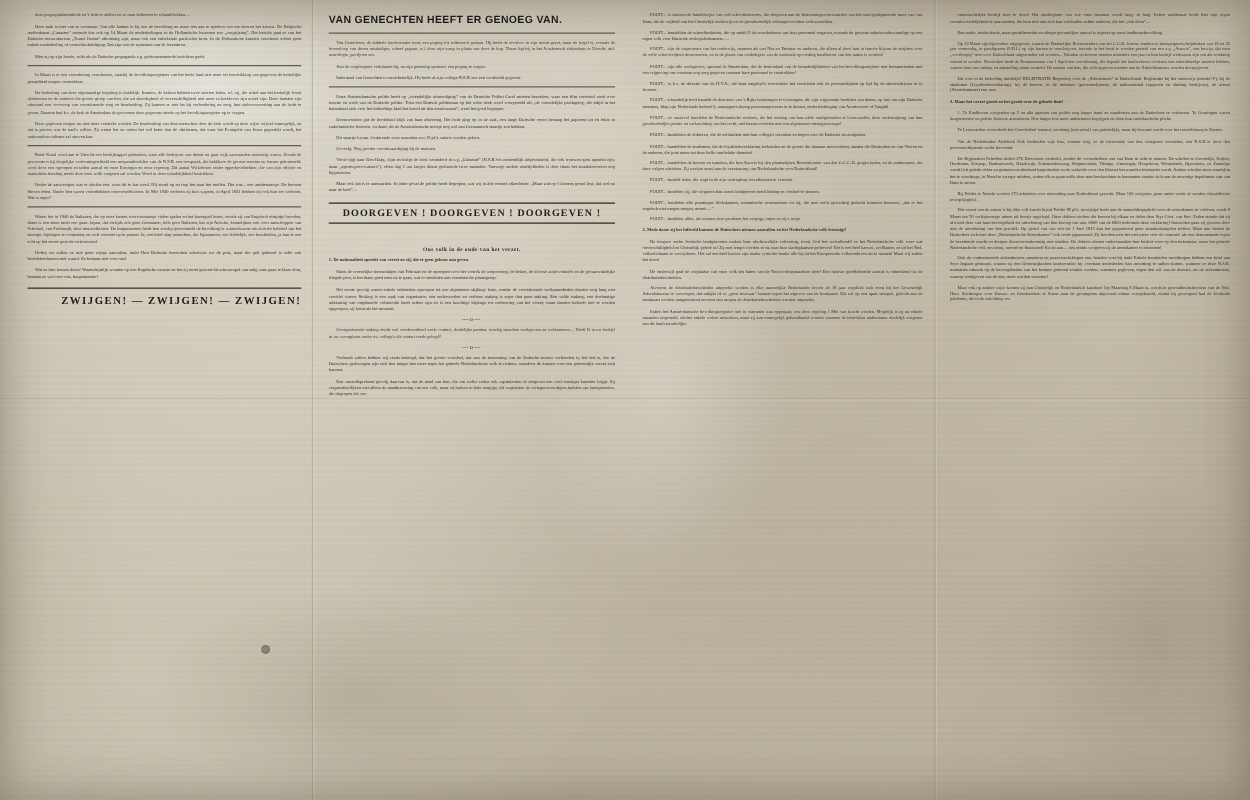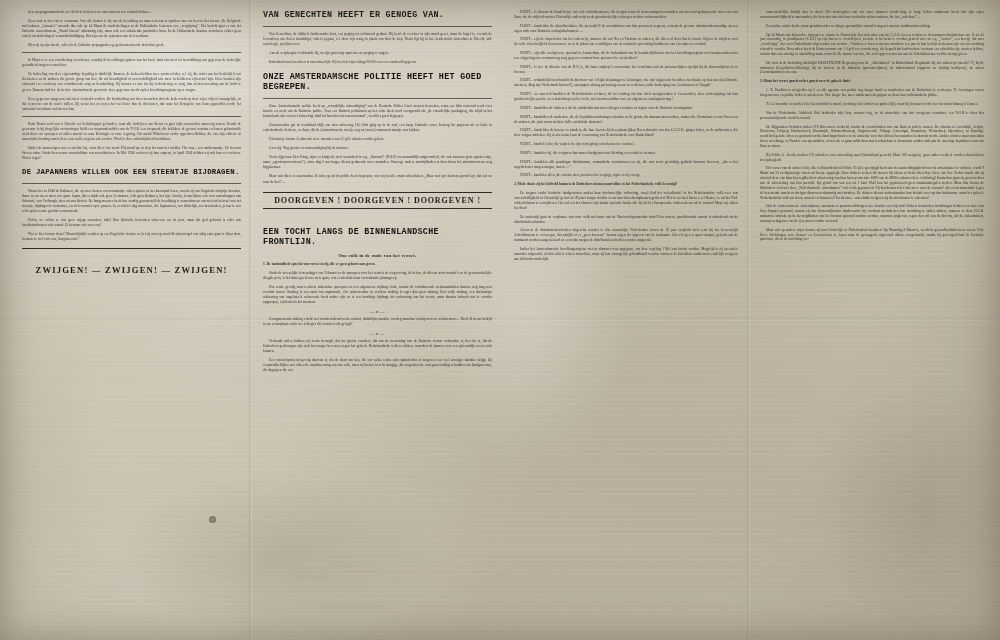--- a/index.html
+++ b/index.html
@@ -96,21 +96,21 @@
   p.body.noind { text-indent: 0; }
   p.body.tight { line-height: 4.85px; }
 
   h2.head {
     margin: 7px 0 5px 0;
     font-size: 7.3px;
     line-height: 9.6px;
     font-weight: bold;
     letter-spacing: 0.25px;
     text-align: left;
-    font-family: Liberation Mono, monospace;
+    font-family: Liberation Sans, sans-serif;
     color: #141210;
   }
   h2.head.first { margin-top: 0; }
 
   h2.big {
     font-size: 8.4px;
     line-height: 10.6px;
     letter-spacing: 0.3px;
   }
 
@@ -143,22 +143,22 @@
   .dash {
     text-align: center;
     font-size: 5px;
     margin: 2px 0 3px 0;
     letter-spacing: 1px;
   }
 
   .slogan {
     margin-top: 6px;
     border-top: 1.2px solid #2c2822;
-    padding-top: 16px;
-    text-align: center;
+    padding-top: 4px;
+    text-align: right;
     font-weight: bold;
     font-size: 8.6px;
     letter-spacing: 1.2px;
     font-family: "Liberation Serif", serif;
   }
 
   .numhead {
     font-size: 4.1px;
     line-height: 5.4px;
     font-weight: bold;
@@ -206,48 +206,45 @@
       <div class="rule"></div>
       <p class="body">In Maart is er een verordening verschenen, waarbij de bevolkingsregisters van het heele land niet meer ter beschikking van gegevens de kerkelijke gezindheid mogen verstrekken.</p>
       <p class="body">De bedoeling van deze eigenaardige bepaling is duidelijk. Immers, de kerken hebben twee soorten leden, n.l. zij, die actief aan het kerkelijk leven deelnemen en de anderen die groote groep van hen, die uit sleurdigheid of onverschilligheid niet meer in kerkleven zijn actief zijn. Deze laatsten zijn uiteraard een voorwerp van voortdurende zorg en bearbeiding. Zij kunnen er niet las bij verloedering en zorg, hun zielsverwoesting aan de lucht te geven. Daarom had b.v. de kerk te Amsterdam de gewoonte deze gegevens steeds op het bevolkingsregister op te vragen.</p>
       <p class="body">Deze gegevens mogen nu niet meer verstrekt worden. De bearbeiding van deze menschen door de kerk wordt op deze wijze vrijwel onmogelijk, en dat is precies wat de nazi's willen. Zij weten het en weten het wel beter dan de christenen, dat waar het Evangelie van Jezus gepredikt wordt, het nationaal-socialisme zal sterven kan.</p>
       <p class="body"></p>
 
       <div class="rule"></div>
       <p class="body">Rotte Kraal werd aan te Utrecht een hedrijfsappel gehouden, waar alle bedrijven van dienst en gaar wijk aanvaarden aanwezig waren. Zooals de gewoonte is bij dergelijke vertooningen hield een neoparadezoldier van de N.S.B. een toespraak, die bekkkere de gevone nomina en leuzen gekruimeld: werd door een oproepen en tallen aanval en onze Koningin en onze regering. Dit aantal Wirkelosen onder opperbevelhebber, die van zijn officier en manschike houding moeit deze eens wolk vergeten zal worden. Werd in deze schadelijkheid bestrikken.</p>
       <p class="body">Onder de aanwezigen was er slechts één, wien dit te bar werd. Hij stond op en riep het naar het mollen. Het was... een ambtenaarsje. De beroem Steven often. Onder hen waren voornhebbrre reservesofficieren. In Mei 1940 verloren zij hun wapens, in April 1941 hebben zij ook hun eer verloren. Wat is erger?</p>
 
-      <h2 class="head">DE JAPANNERS WILLEN OOK EEN STEENTJE BIJDRAGEN.</h2>
       <div class="rule"></div>
       <p class="body">Waren het in 1940 de Italianen, die op onze kosten overwinnaarsje vielen spelen en het bazenpad lezen, zooals zij van Engelsch ofnijntje brooden, thans is een steen moet zoo gaan. Japan, dat eertijds ook geen Germanen, tells gren Italianen, hat zijn Arische, kennelijken ook voor aanschoppen van Schotuel, van Freiburgh, deze nieuwelkreien. De burgemeester heeft hen zoodig gesvonsteld de bevolking te waarschuwen om zich tot beletsel van het steentje, bijdragen te contrahen, en zich voorstel op te passen. Ja, een brief slag menschen, die Japanneren, zoo lichtelijk, zoo bescheiden, ja kan te zoo echt op het eerste gezicht vertrouwend.</p>
       <p class="body">Hoffn, we zullen ze niet geen wijsgr aanvaken, indel Hun Duitsche heerschen schrewen wo de post, maar die gelt gebeurd is zelfs ook hoofdstondraaien niet waard. Ze bestaan niet voor ons!</p>
       <p class="body">Wat ze hier komen doen? Waarschijnlijk wouden op een Engelsche invasie en het zij moet gezond dit schouwspel van salig cans gaan te klaar dom, bestaan ze wel voor ons, burgemeester!</p>
 
       <div class="slogan">ZWIJGEN! — ZWIJGEN! — ZWIJGEN!</div>
     </div>
 
     <div class="col col-2">
       <h2 class="head big first">VAN GENECHTEN HEEFT ER GENOEG VAN.</h2>
       <div class="rule"></div>
       <p class="body">Van Genechten, de dubbele landverrader kent, een poging tot zelfmoord gedaan. Hij heeft de revolver in zijn mond gezet, maar de kogel is, evenals de levensloop van dezen misdadiger, scheef gegaan, n.l. door zijn wang in plaats van door de kop. Thans ligt hij in het Academisch ziekenhuis te Utrecht, afd. neurologie, paviljoen zes.</p>
       <p class="body">Aan de verpleegster verklaarde hij, na zijn geneeing opnieuw een poging te wagen.</p>
       <p class="body">Inderdaad van Genechten is onverbeterlijk. Hij heeft al zijn collega-N.S.B.-ers een voorbeeld gegeven.</p>
 
-      <h2 class="head big">ONZE AMSTERDAMSCHE POLITIE HEEFT HET GOED BEGREPEN.</h2>
       <div class="rule"></div>
       <p class="body">Onze Amsterdamsche politie heeft op „vriendelijke uitnoodiging” van de Deutsche Politei Carel moeten bezoeken, waar een film vertoond werd over functie en werk van de Duitsche politie. Toen een Duitsch politieman op het witte doek werd voorgesteld als „de vriendelijke paedagoog, die altijd in het buitenland ziek voor het behoeftige klad het brood uit den mond snaart”, werd het goed begrepen.</p>
       <p class="body">Onomwonden gaf de hoofdstad blijk van haar afkeering. Het licht ging op in de zaal, een lange Duitsche oorze bestaag het papieren uit en lokte in vaderlandsche liederen, en daart, dit de Amsterdamsche meisje nog wel aan Germaansch staartje zou hebben.</p>
       <p class="body">Dit staartje kwam. Gedurende twee maanden zou 15 pCt. salaris worden gekort.</p>
       <p class="body">Geveelg: Nog grooter verontwaardiging bij de mannen.</p>
       <p class="body">Vooie tijgt naar Den Haag, zijnt en kriigt de ziesl veranderd in z.g. „klasstraf” (N.S.B.'ers namendlijk uitgezonderd, die ook tronwen gren agenten zijn, maar „agents-provocateurs”), often dag 2 uur langer dienst gedurende twee maanden. Vanwege andere straftijdheden is door thans het straafstrooreren nog bijgekomen.</p>
       <p class="body">Maar ook dat is te aanvaarden. In ieder geval de politie heeft begrepen, wat wij in alle ernstet afkenleken: „Maar wat op 't kortens grond leyt, dat wel nu naar de keel”....</p>
 
       <div class="boxhead">DOORGEVEN ! DOORGEVEN ! DOORGEVEN !</div>
 
-      <h2 class="head big">EEN TOCHT LANGS DE BINNENLANDSCHE FRONTLIJN.</h2>
       <div class="centerline">Ons volk in de oude van het verzet.</div>
       <p class="body numhead noind">1. De nationaliteit spreekt van verzet en zij, die er geen gehoor aan geven.</p>
       <p class="body">Sinds de vreeselijke terreurdagen van Februari en de oproepen voor het vertrek de wegvoering, de beken, de diverse actie-comité's en de gevaarwakelijke illegale pers, is het thans goed eens na te gaan, wat er stiededen aan verzetstactie plaatsgreep.</p>
       <p class="body">Het eerste gevolg waren enkele onbeteden oproepen tot een algemeene stijking: loait, zondar de voortdurende werkzaamheden daartoe nog lang niet verricht waren. Stoking is een zaak van organisatie, één onderwerden en verliens staking is erger dan geen staking. Een velde staking, een doelmatige uitkearing van ongekneele volmoorde beeft achter zijn en is een krachtige bijdrage tot verhooring van het verzet, maar daartoe behoeft niet te worden opgeropen, zij komt als het moment.</p>
       <div class="dash">—o—</div>
       <p class="body">Georganiseerde staking eischt wel voorbereidend werk: contact, duidelijke panden, overleg tusschen werkgevers en werknemers.... Heeft D in uw bedrijf in uw woonplaats onder uw collega's dit contact reeds gelegd?</p>
       <div class="dash">—o—</div>
       <p class="body">Verhoudt zullen hebben wij reeds betoogd, dat het groote voordeel, dat aan de toeneming van de Duitsche terreur verbonden is, het feit is, dat de Duitschers gedwongen zijn zich hen langer hen meer tegen het geheele Nederlandsche volk te richten, waardoor de kansen voor een geleemdijk verzet zich kunnen.</p>
       <p class="body">Een vanzelfsprekend gevolg daarvan is, dat de daad van ben, die om welke reden ook capitulerden of toegeven een veel ernstiger karakter krijgt. Zij verpmsdlaellijken niet alleen de maatbreeuring van ons volk, maar zij breken in feite stragige, dit vergensten de vertegenwoordigers hadden van landgenooten, die dugrepen die ver-</p>
     </div>

